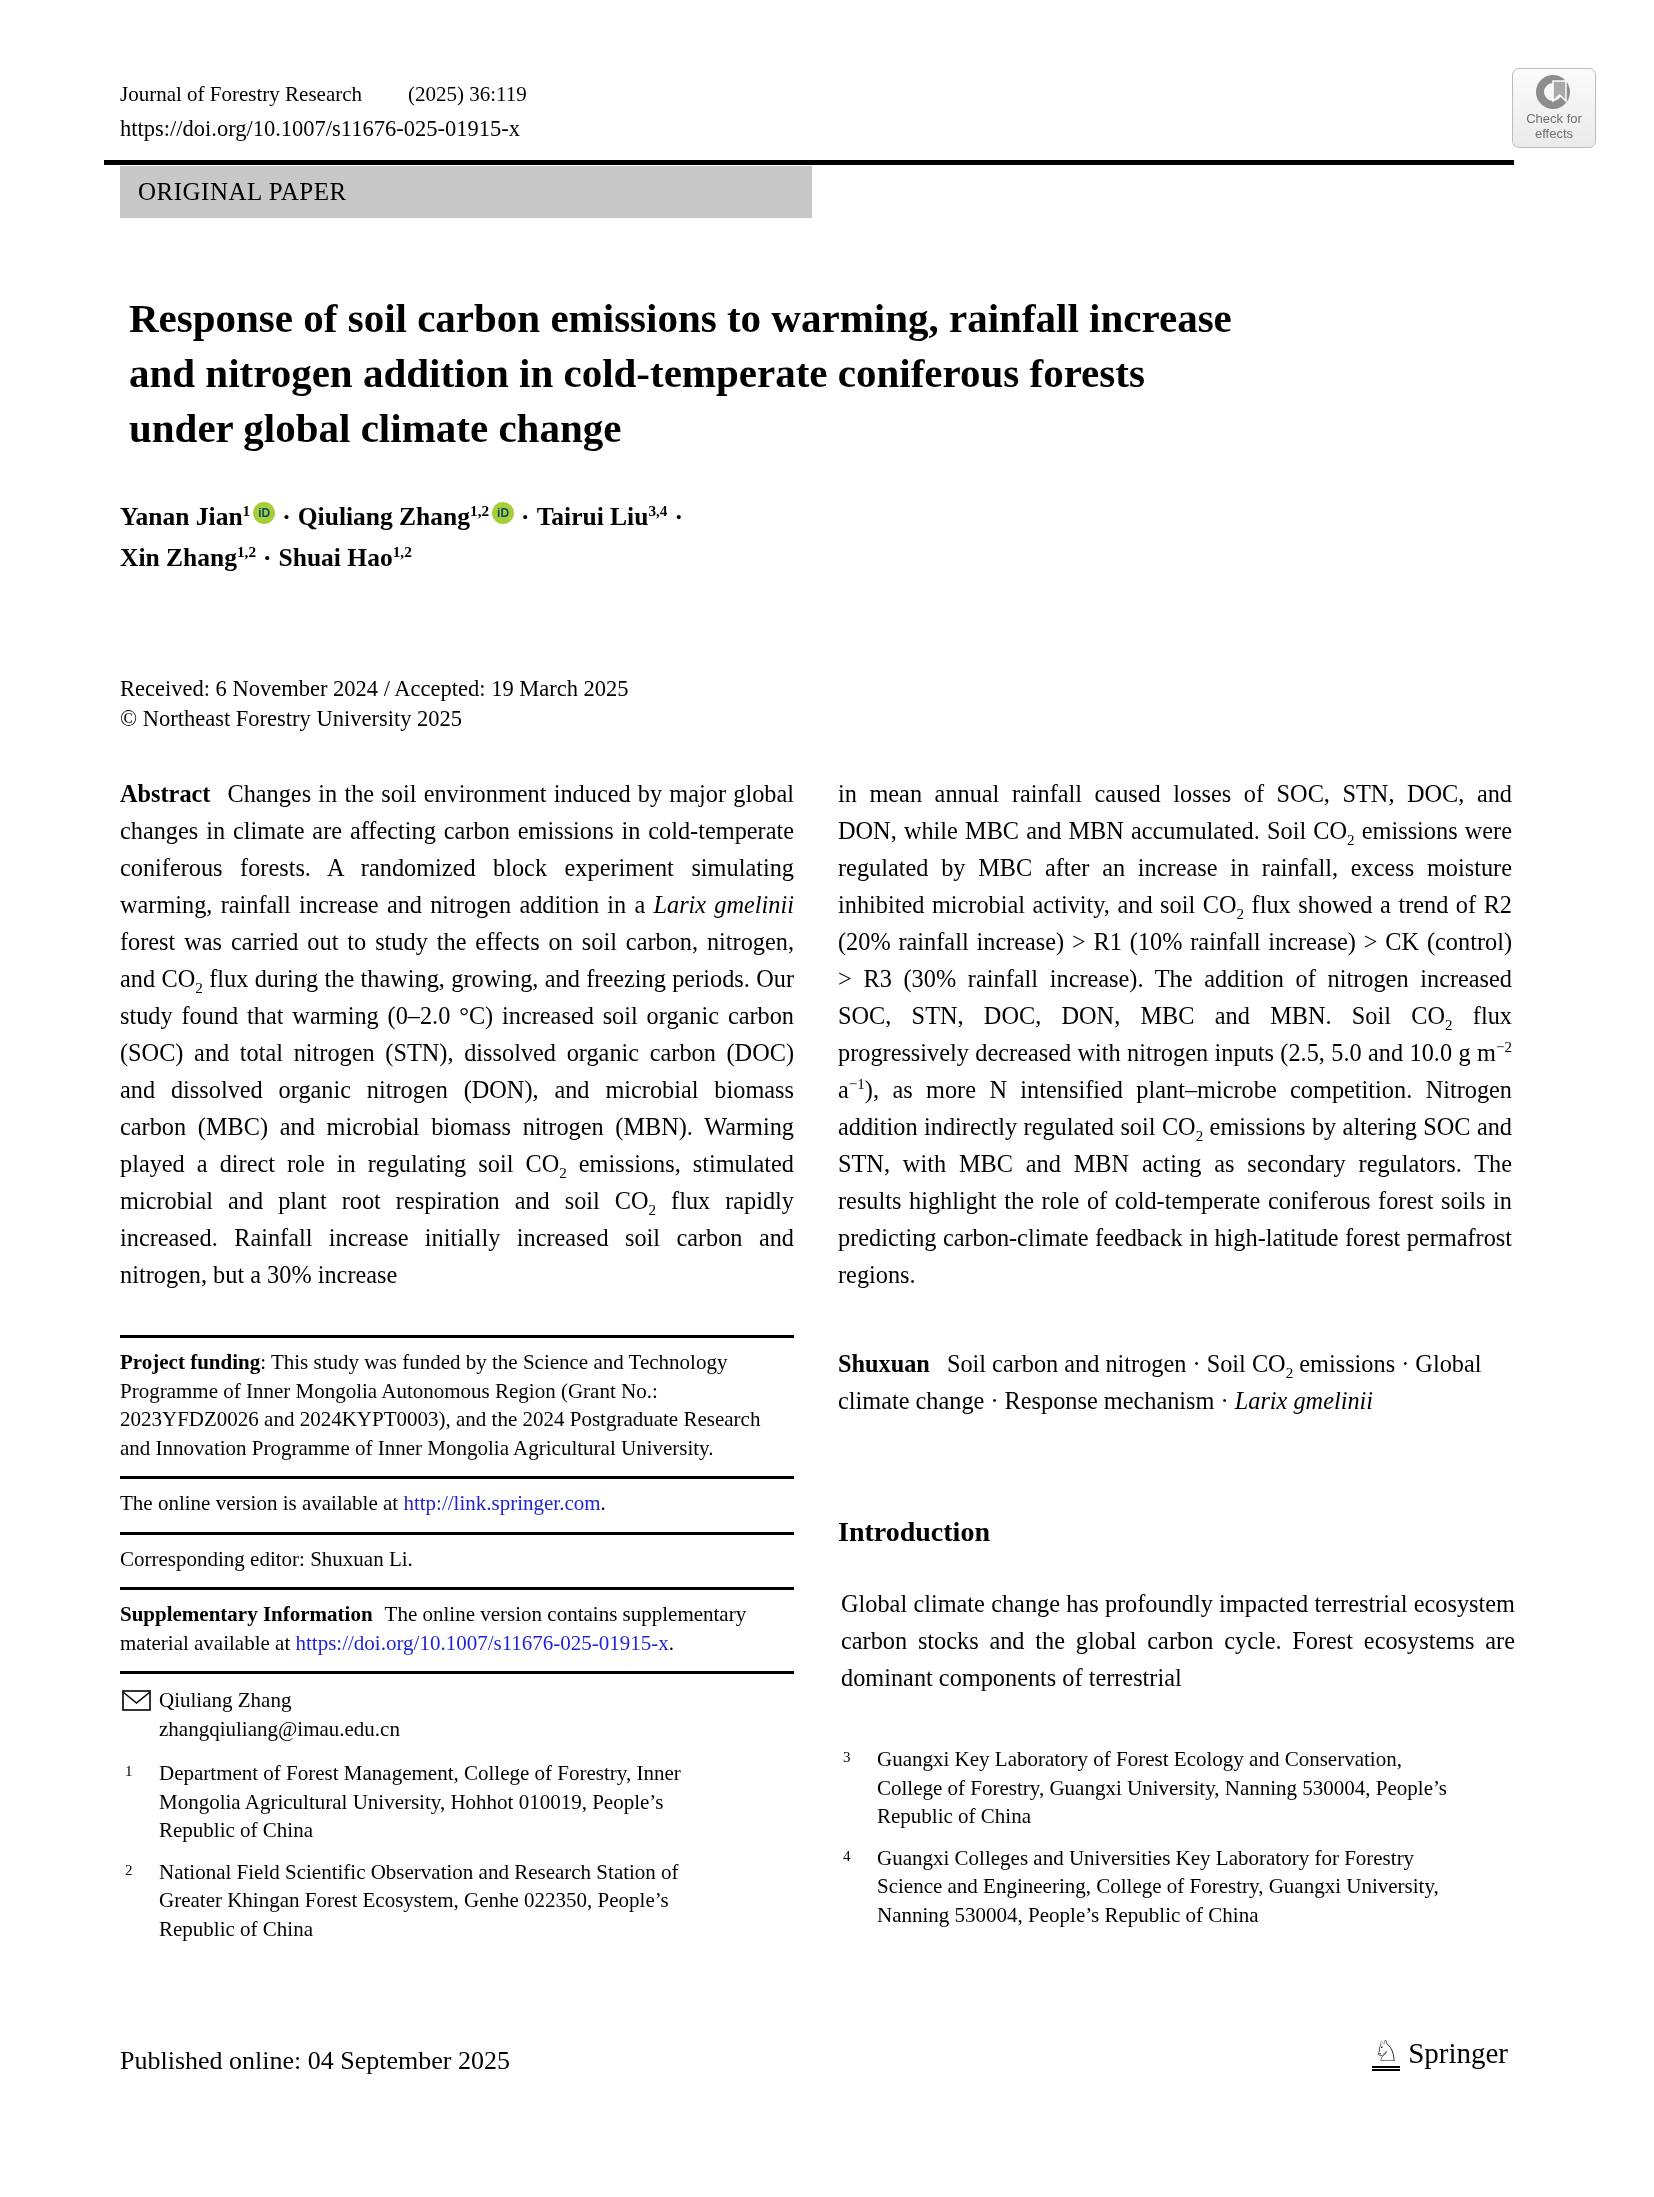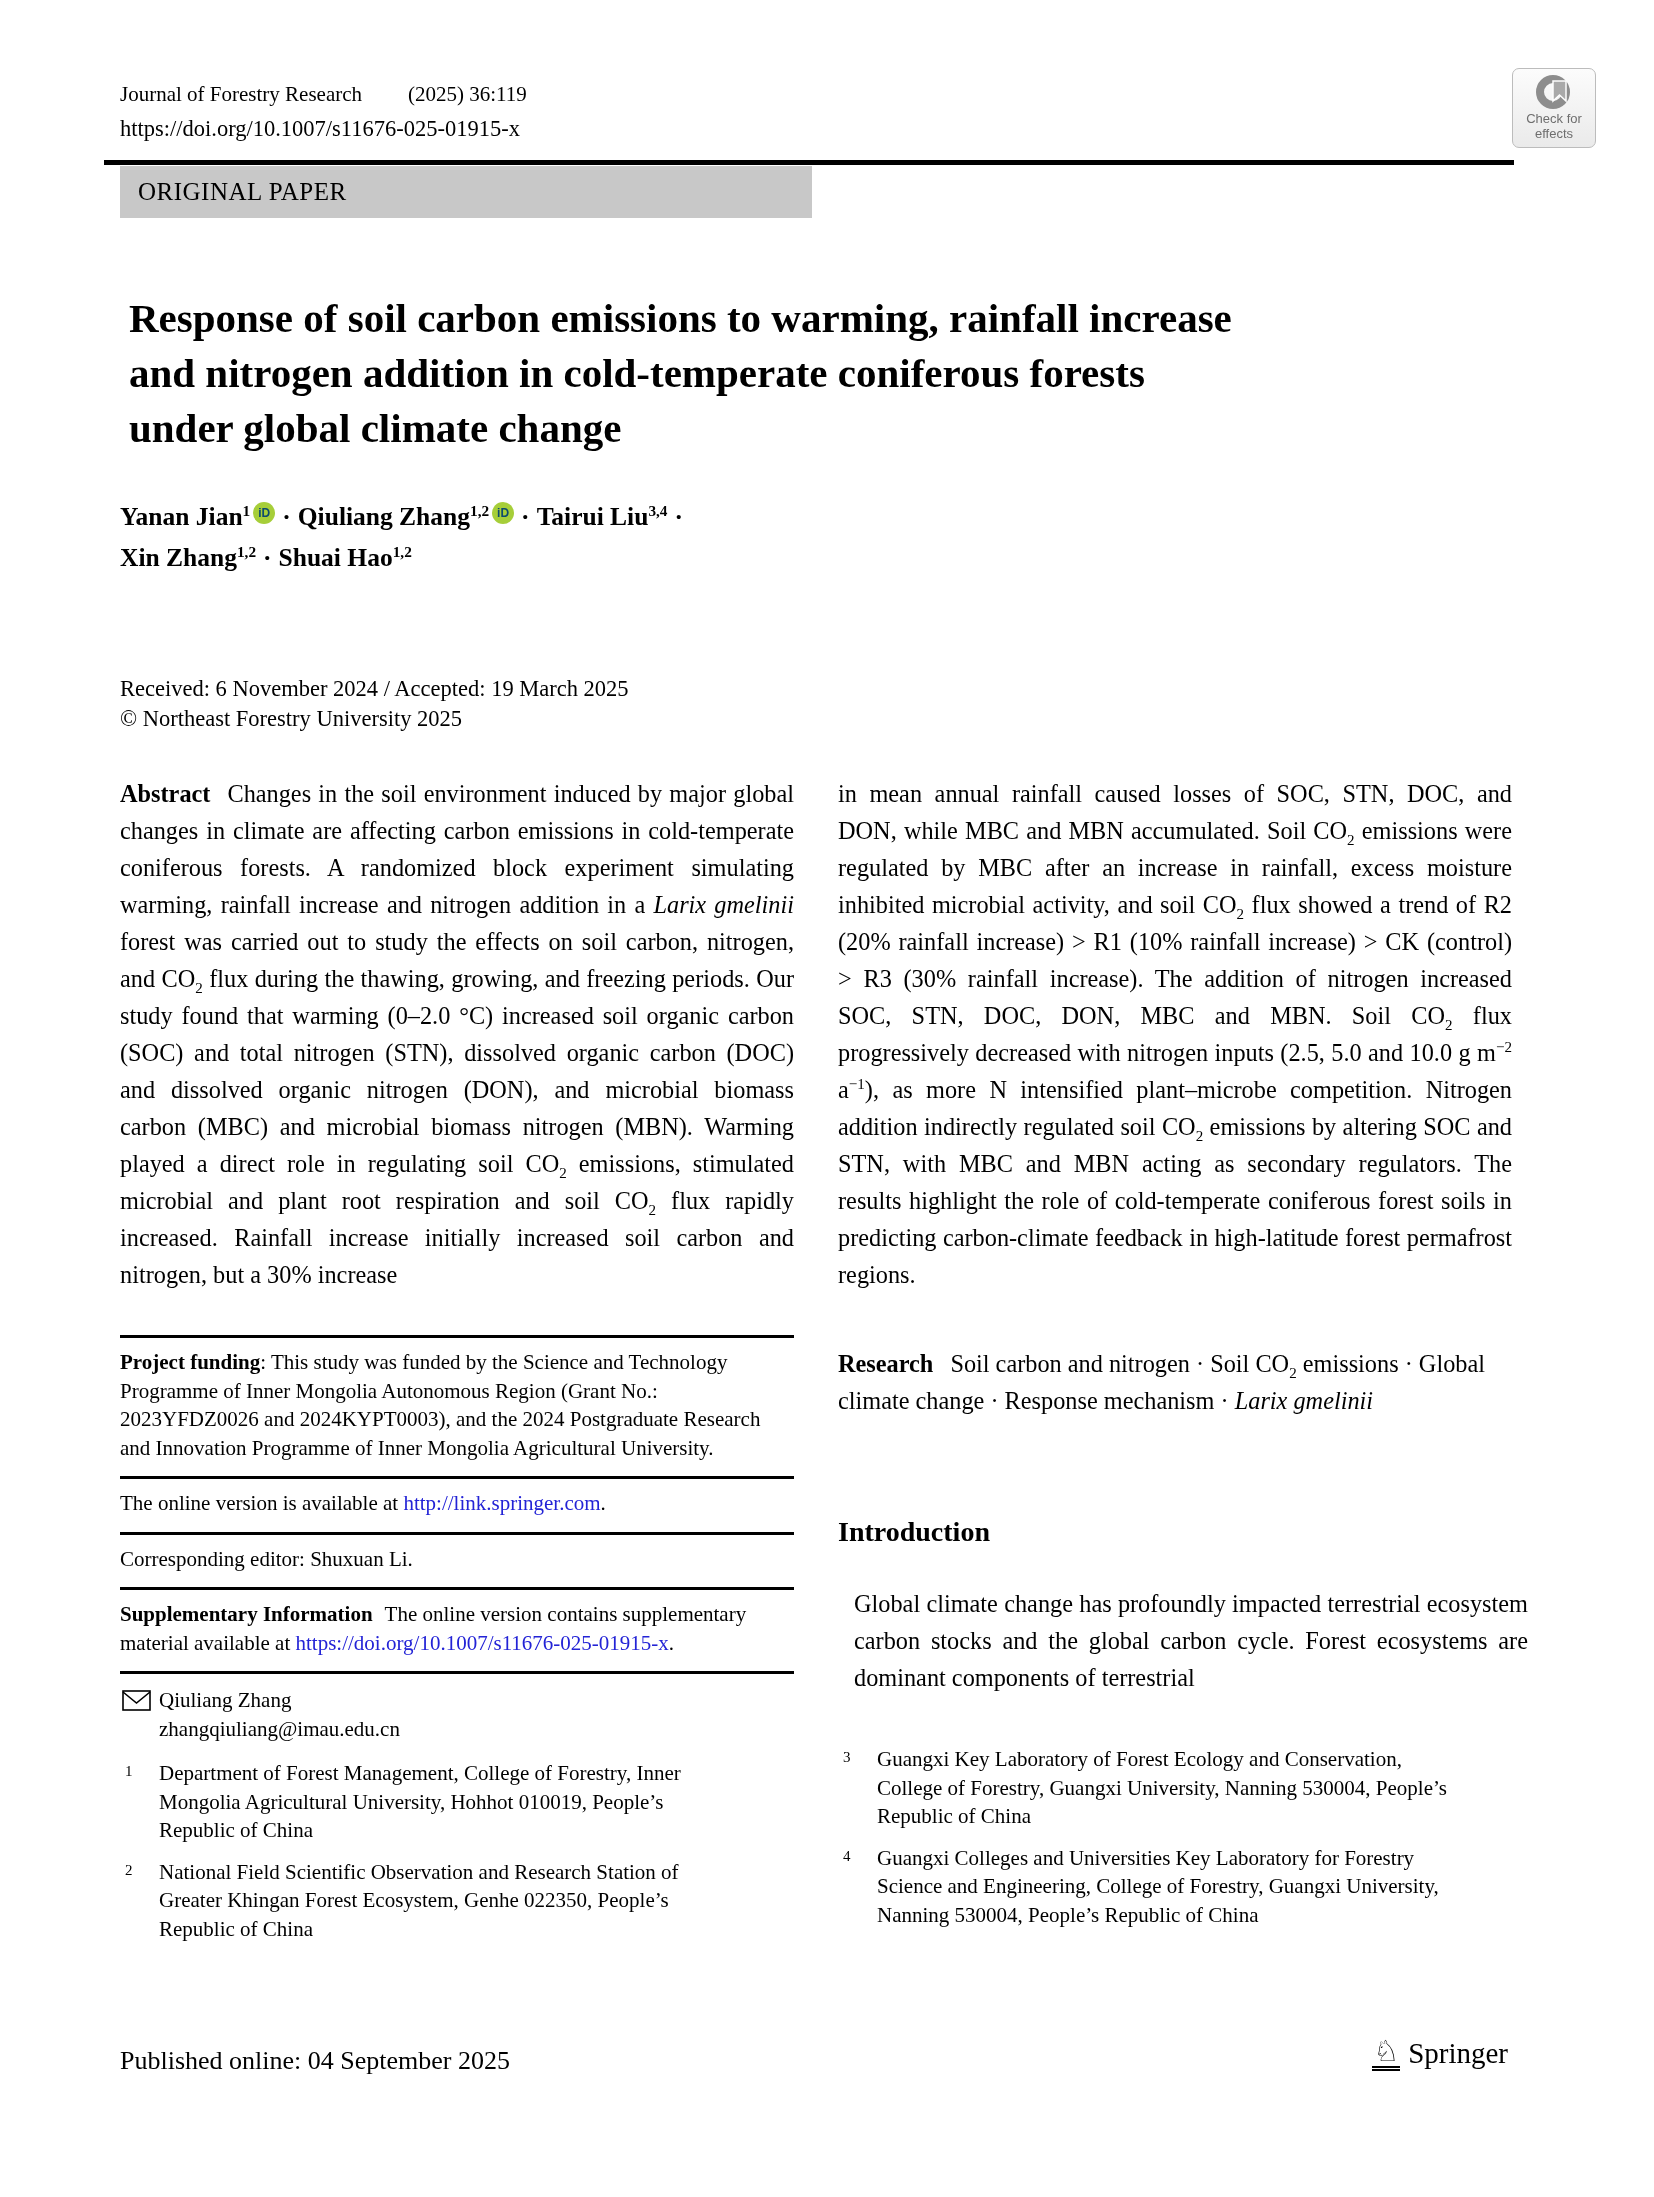--- a/index.html
+++ b/index.html
@@ -90,21 +90,21 @@
   .link { color: #2323d6; }
 
   .keywords {
     position: absolute; top: 570px; left: 0;
     margin: 0; width: 652px; font-size: 24.3px; line-height: 37px;
   }
   .intro-heading {
     position: absolute; top: 741px; left: 0;
     margin: 0; font-size: 28px; font-weight: 700;
   }
-  .intro-para { position: absolute; top: 810px; left: 16px; width: 674px; }
+  .intro-para { position: absolute; top: 810px; left: 3px; width: 674px; }
 
   
   .fn-block { position: absolute; top: 560px; left: 0; width: 674px; }
   .fn-rule { height: 3px; background: #000; }
   .fn {
     margin: 10px 0 14px 0; font-size: 21px; line-height: 28.5px;
     text-align: left;
   }
   .fn .label { margin-right: 12px; }
   .fn .link { overflow-wrap: anywhere; }
@@ -209,21 +209,21 @@
             <div class="affil-num">2</div>
             <div class="affil-text">National Field Scientific Observation and Research Station of Greater Khingan Forest Ecosystem, Genhe 022350, People’s Republic of China</div>
           </div>
         </div>
     </div>
   </div>
 
   <div class="col col-right">
     <p class="para"><span>in mean annual rainfall caused losses of SOC, STN, DOC, and DON, while MBC and MBN accumulated. Soil CO</span><sub>2</sub><span> emissions were regulated by MBC after an increase in rain­fall, excess moisture inhibited microbial activity, and soil CO</span><sub>2</sub><span> flux showed a trend of R2 (20% rainfall increase) &gt; R1 (10% rainfall increase) &gt; CK (control) &gt; R3 (30% rainfall increase). The addition of nitrogen increased SOC, STN, DOC, DON, MBC and MBN. Soil CO</span><sub>2</sub><span> flux progressively decreased with nitrogen inputs (2.5, 5.0 and 10.0 g m</span><sup>−2</sup><span> a</span><sup>−1</sup><span>), as more N intensified plant–microbe competition. Nitrogen addition indirectly regulated soil CO</span><sub>2</sub><span> emissions by altering SOC and STN, with MBC and MBN acting as secondary regulators. The results highlight the role of cold-temperate coniferous forest soils in predicting carbon-climate feedback in high-latitude forest permafrost regions.</span></p>
 
-    <p class="keywords"><span class="label">Research</span><span>Soil carbon and nitrogen · Soil CO</span><sub>2</sub><span> emissions · Global climate change · Response mechanism · </span><span class="i">Larix gmelinii</span></p>
+    <p class="keywords"><span class="label">Shuxuan</span><span>Soil carbon and nitrogen · Soil CO</span><sub>2</sub><span> emissions · Global climate change · Response mechanism · </span><span class="i">Larix gmelinii</span></p>
 
     <h2 class="intro-heading">Introduction</h2>
     <p class="para intro-para">Global climate change has profoundly impacted terres­trial ecosystem carbon stocks and the global carbon cycle. Forest ecosystems are dominant components of terrestrial</p>
 
     <div class="affils-right" id="affils-right">
         <div class="affil">
           <div class="affil-num">3</div>
           <div class="affil-text">Guangxi Key Laboratory of Forest Ecology and Conservation, College of Forestry, Guangxi University, Nanning 530004, People’s Republic of China</div>
         </div>
         <div class="affil">

